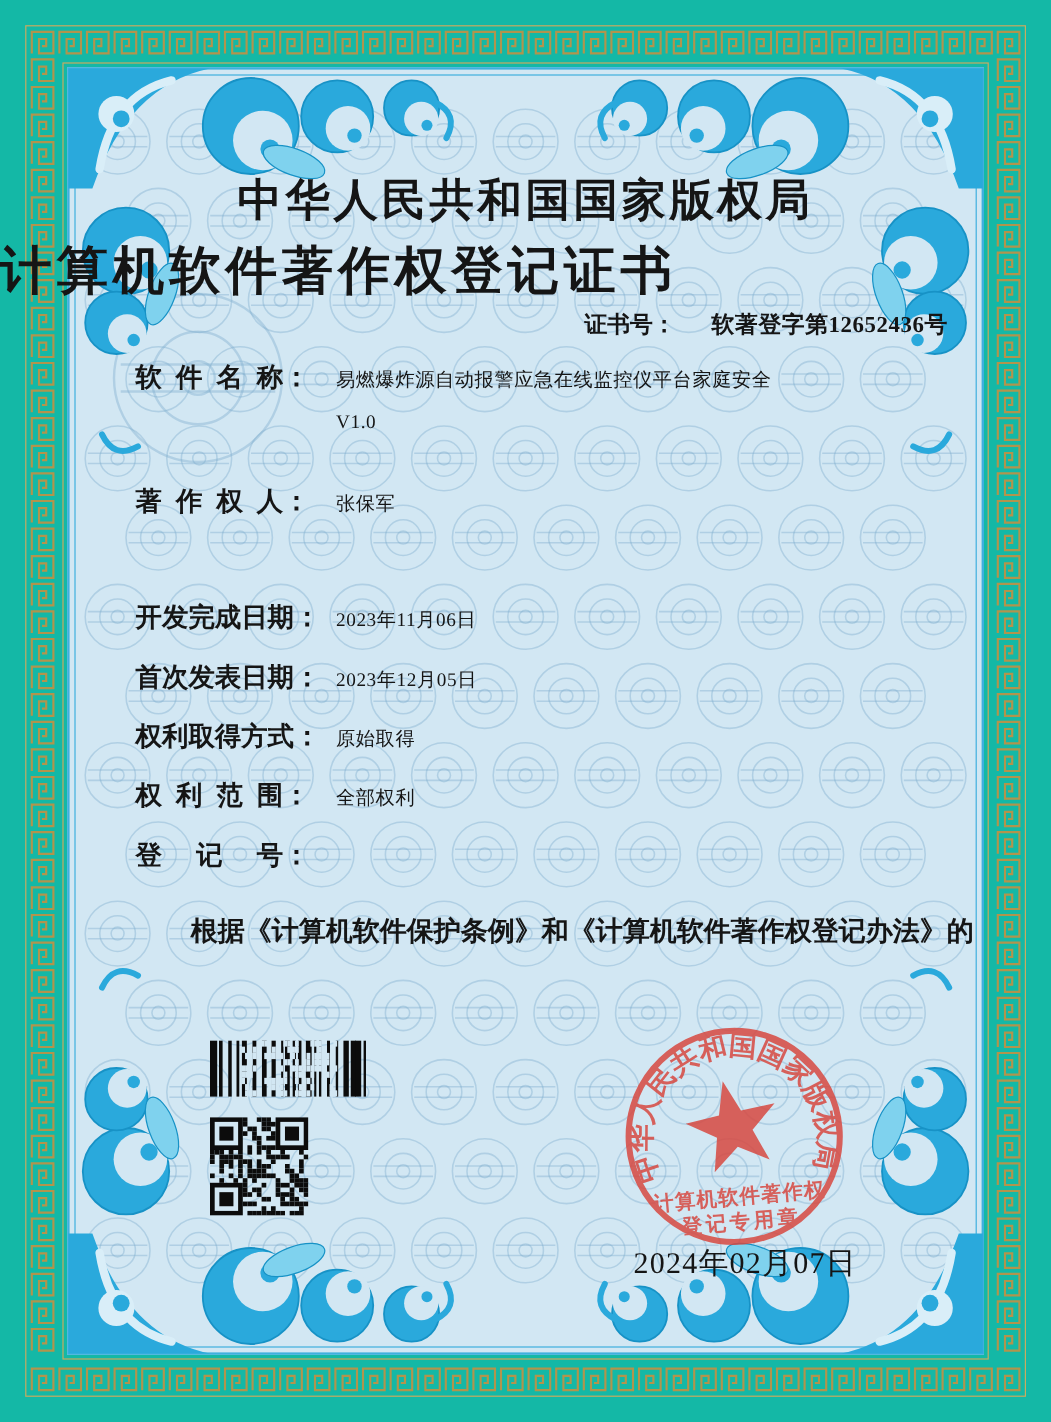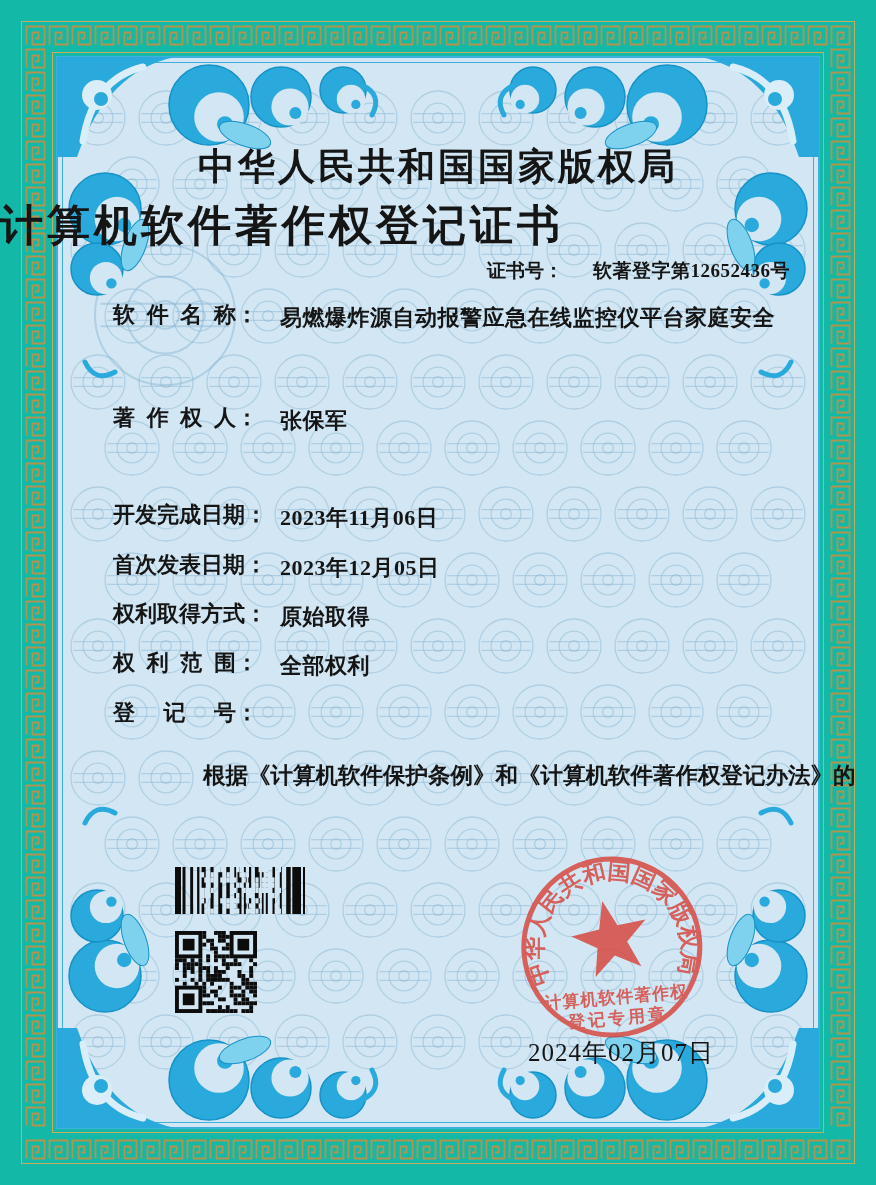--- a/index.html
+++ b/index.html
@@ -22,25 +22,25 @@
   .issuer{position:absolute;left:0;top:142px;width:100%;text-align:center;
     font-size:37px;font-weight:700;letter-spacing:3px;}
   .cert-title{position:absolute;left:0;top:197px;width:100%;
     font-size:43px;font-weight:700;letter-spacing:4px;}
   .cert-no{position:absolute;top:258px;right:86px;font-size:19px;font-weight:700;}
   .cert-no .val{margin-left:30px;letter-spacing:0.5px;}
   
   .field-row{position:absolute;left:113px;display:flex;align-items:flex-start;}
   .field-label{display:flex;justify-content:space-between;width:145px;flex:none;
     font-size:22px;font-weight:700;margin-right:22px;white-space:nowrap;}
-  .field-values{font-size:22px;font-weight:700;letter-spacing:0.5px;}
+  .field-values{font-size:16px;font-weight:400;letter-spacing:0.5px;}
   .field-values .vline{line-height:35px;white-space:nowrap;}
   
   .statement{position:absolute;left:113px;top:750px;width:678px;font-size:22.5px;
-    font-weight:700;line-height:51px;margin-left:44px;}
+    font-weight:700;line-height:51px;}
   .statement .sline:first-child{text-indent:46px;}
   .statement .sline{white-space:nowrap;}
   
   .barcode-box{position:absolute;left:175px;top:867px;}
   .qr-box{position:absolute;left:175px;top:931px;}
   
   .seal-box{position:absolute;left:503px;top:840px;width:218px;height:218px;
     transform:rotate(-5deg);opacity:0.85;mix-blend-mode:multiply;}
   .issue-date{position:absolute;left:528px;top:1036px;font-size:25px;font-weight:400;letter-spacing:1px;}
 </style>
@@ -1289,20 +1289,21 @@
     <div id="fields-root">
         <div class="field-row" style="top: 300px;">
           <span class="field-label">
             <span>软</span>
             <span>件</span>
             <span>名</span>
             <span>称：</span>
           </span>
           <span class="field-values">
             <div class="vline">易燃爆炸源自动报警应急在线监控仪平台家庭安全</div>
+            <div class="vline">V1.0</div>
           </span>
         </div>
         <div class="field-row" style="top: 403px;">
           <span class="field-label">
             <span>著</span>
             <span>作</span>
             <span>权</span>
             <span>人：</span>
           </span>
           <span class="field-values">

